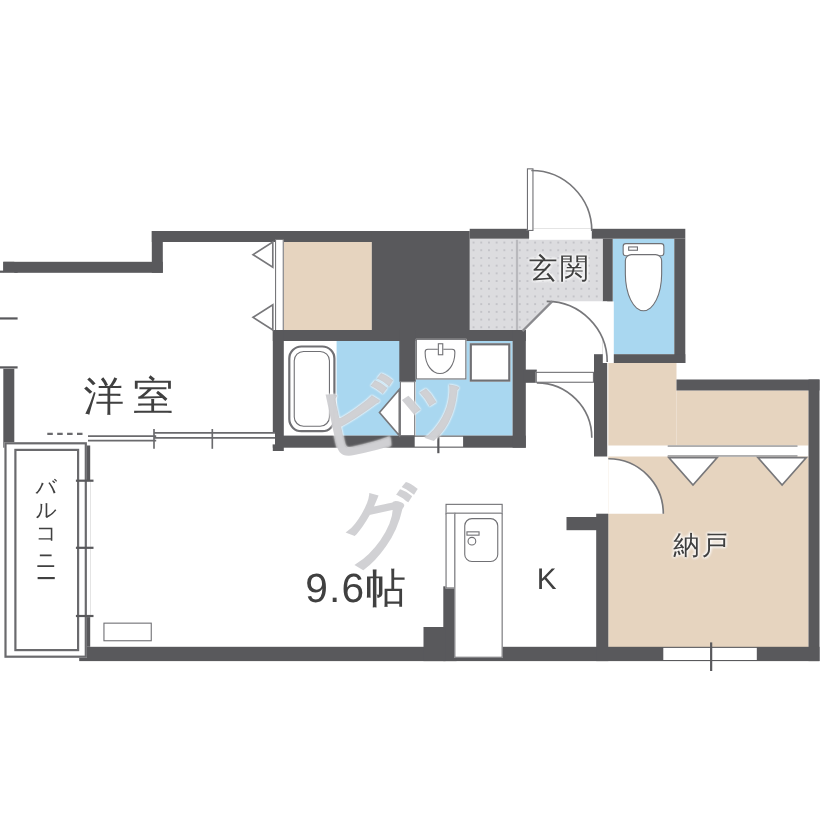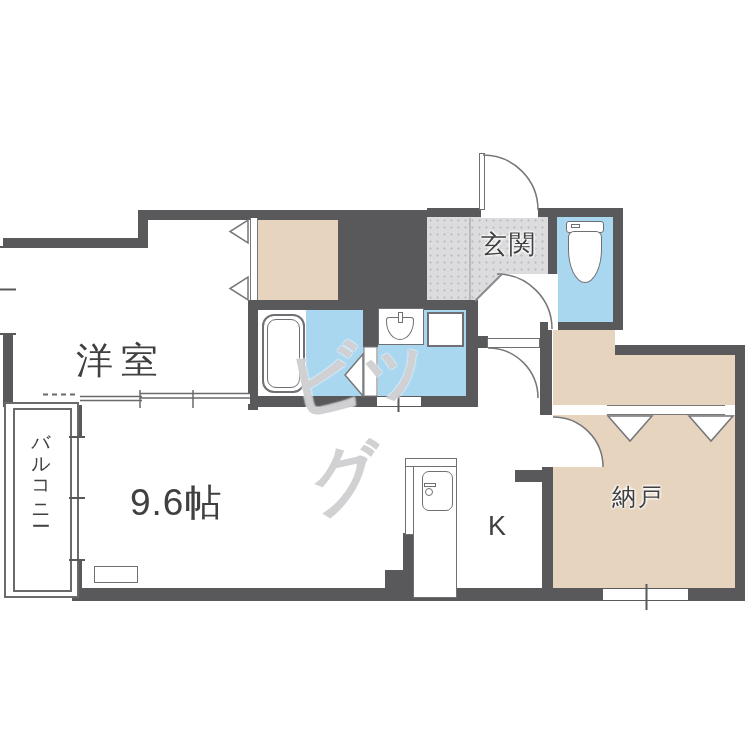--- a/index.html
+++ b/index.html
@@ -139,19 +139,19 @@
         <line x1="69" y1="498" x2="85" y2="498"></line>
         <line x1="69" y1="560" x2="85" y2="560"></line>
       <line x1="646.5" y1="584" x2="646.5" y2="610"></line>
       <line x1="398.5" y1="392" x2="398.5" y2="412"></line>
     </g>
   </svg>
 
   <div id="watermark">ビッグ</div>
 
   <div class="lbl" style="left:76px;top:300px;font-size:37px;letter-spacing:8px;margin-top:42px;">洋室</div>
-  <div class="lbl" style="left:130px;top:484px;width:240px;text-align:left;font-size:37px;letter-spacing:1px;">9.6帖</div>
+  <div class="lbl" style="left:130px;top:516px;width:240px;text-align:right;font-size:37px;letter-spacing:1px;">9.6帖</div>
   <div class="lbl" style="left:488px;top:512px;font-size:27px;">K</div>
   <div class="lbl halo" style="left:481px;top:231px;font-size:26px;letter-spacing:2px;">玄関</div>
   <div class="lbl halo" style="left:612px;top:484px;font-size:24px;letter-spacing:2px;">納戸</div>
   <div class="lbl vtext" style="left:31px;top:421px;font-size:19px;">バルコニー</div>
 
 </div>
 
 </body></html>

